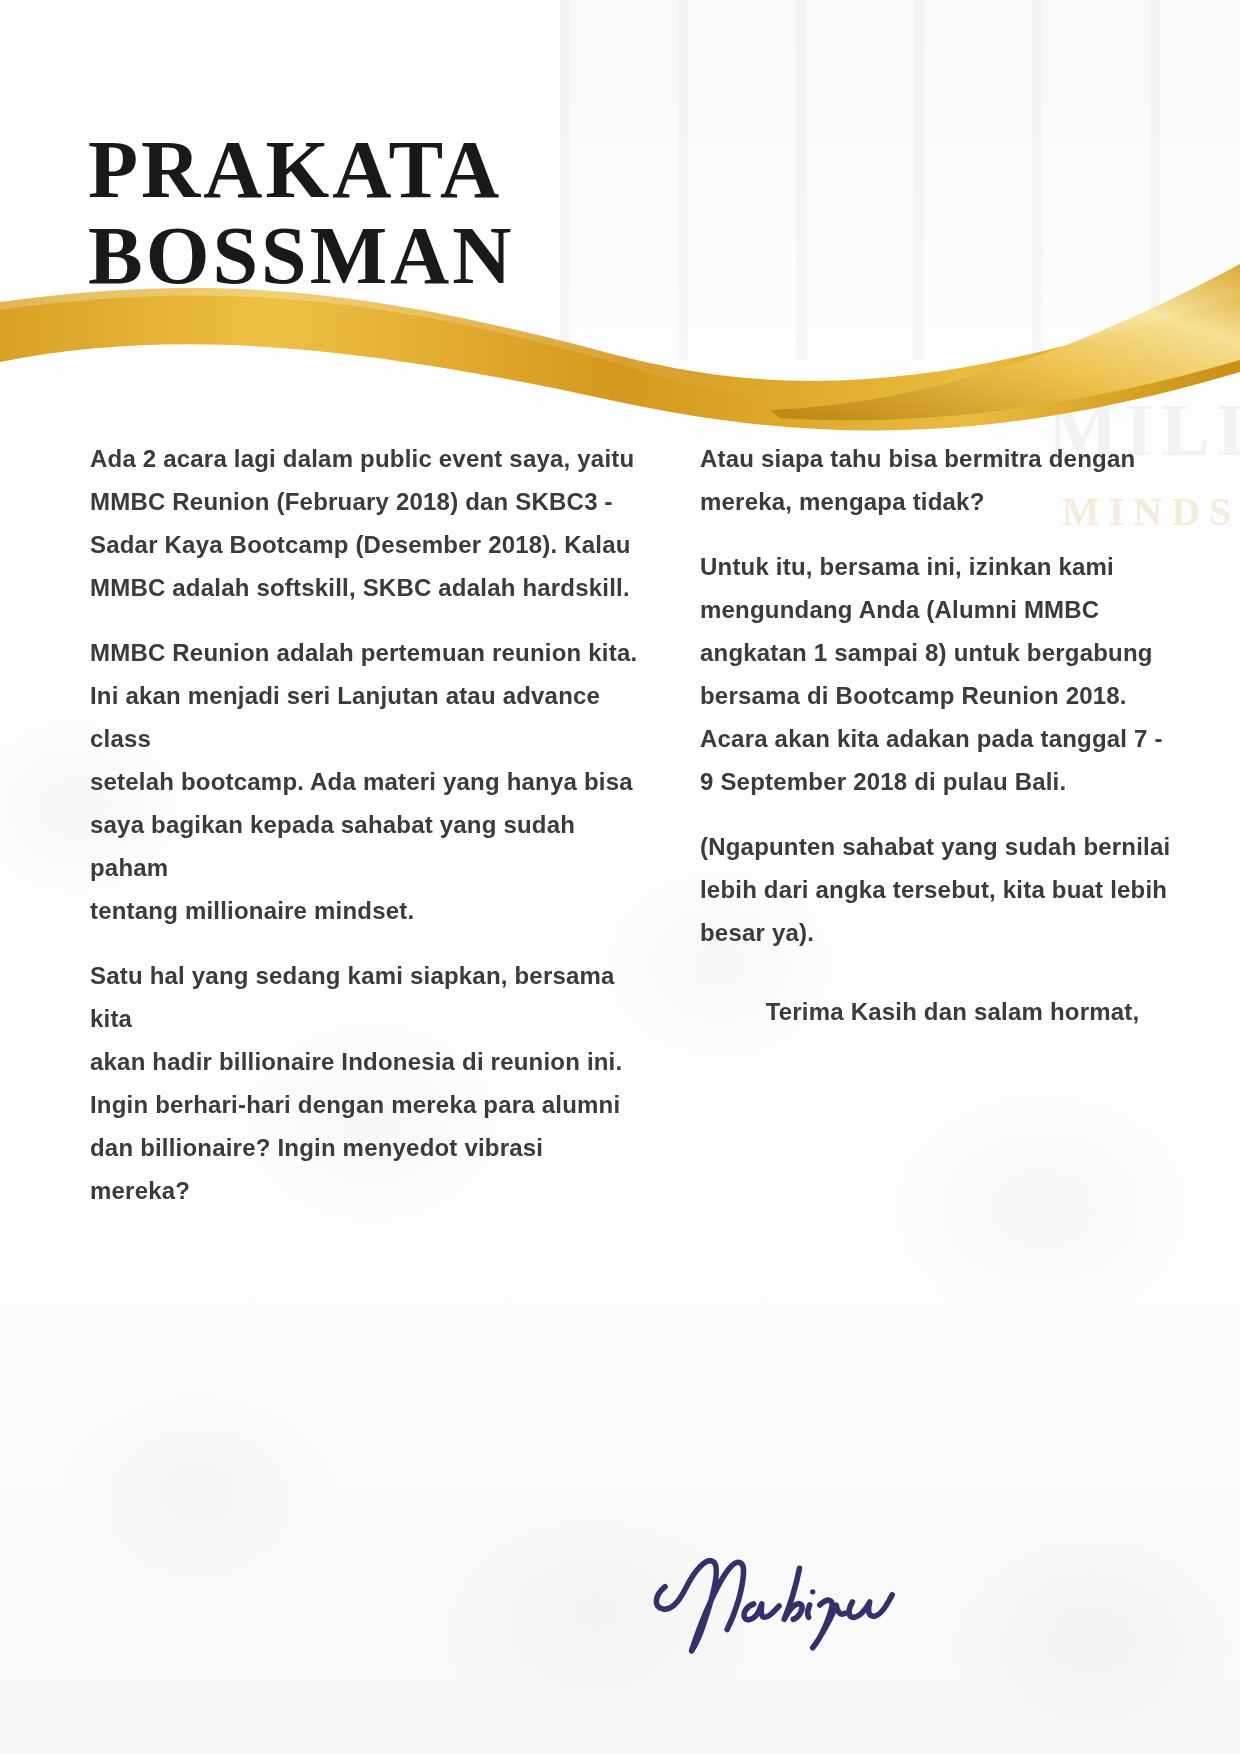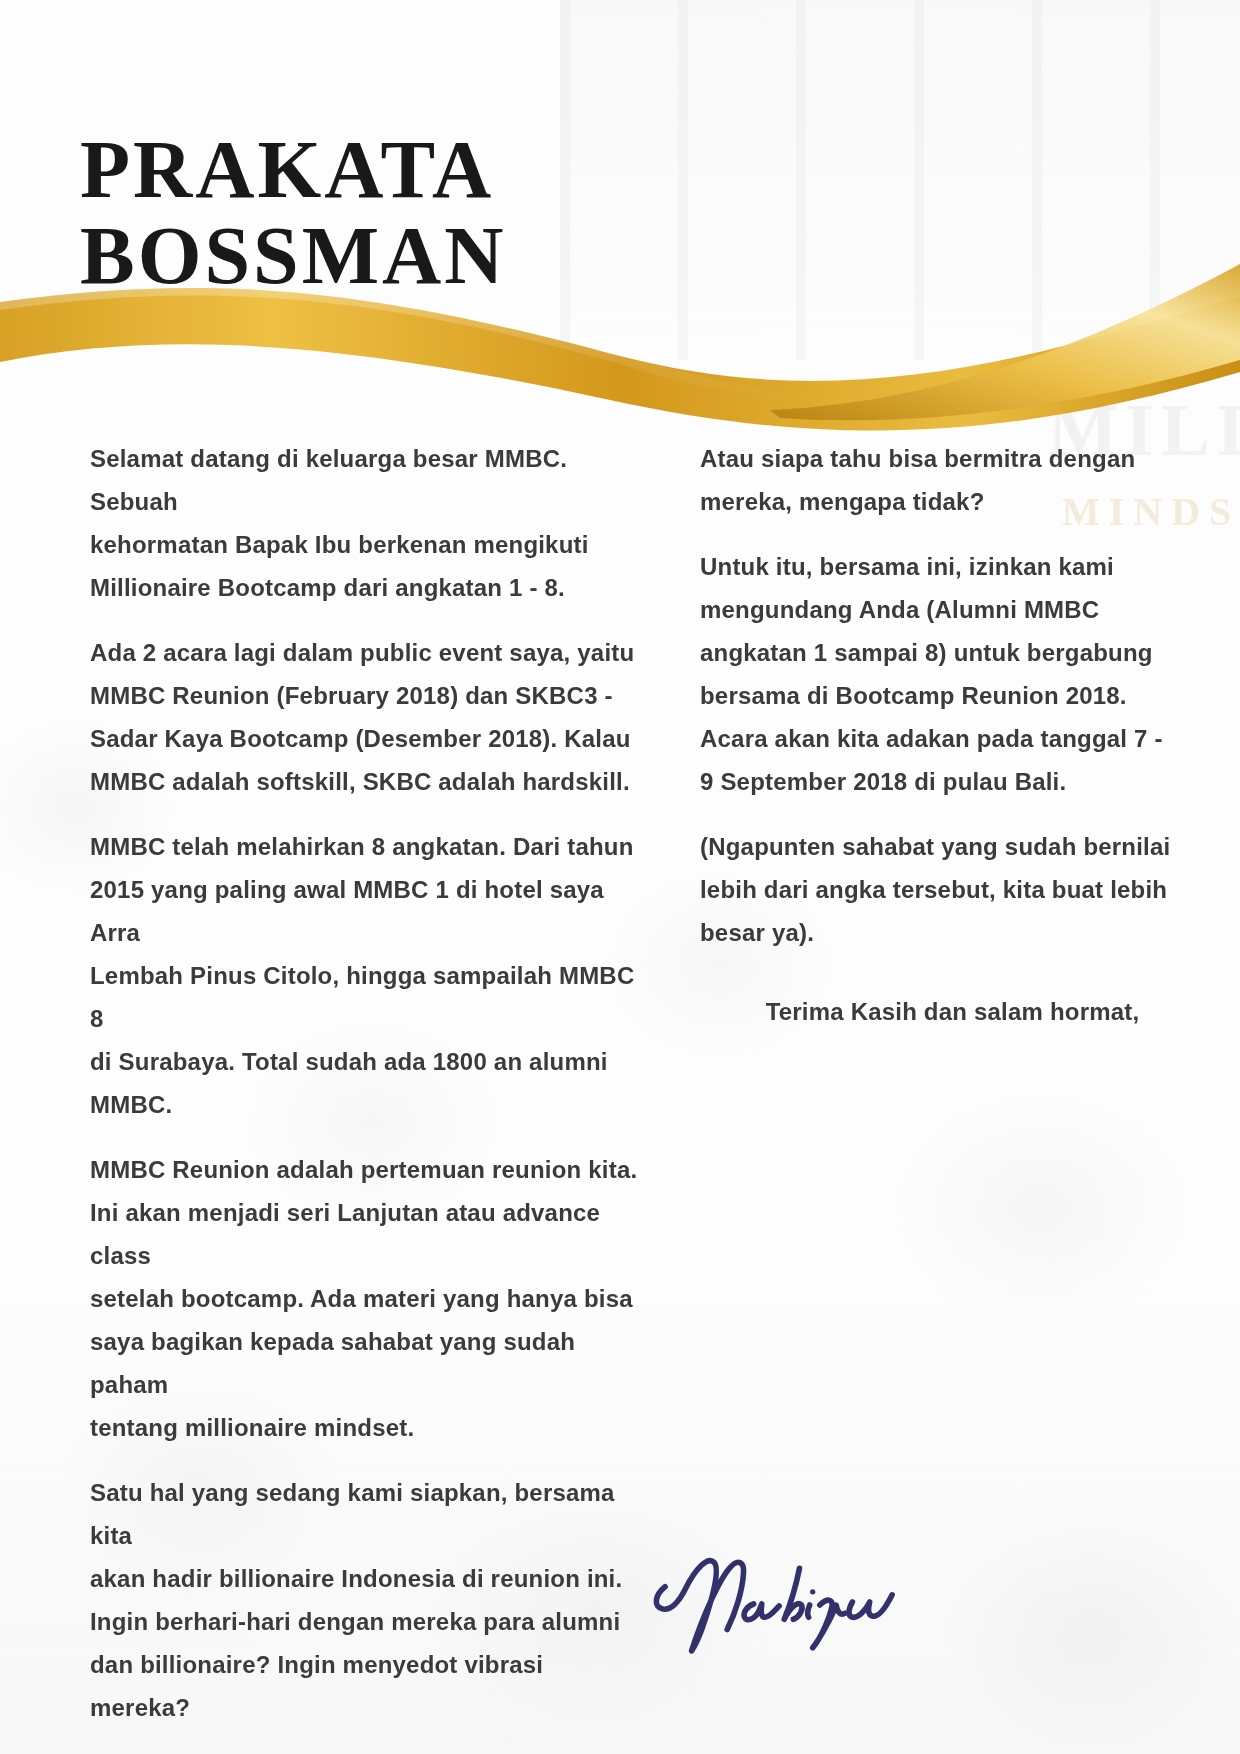--- a/index.html
+++ b/index.html
@@ -33,21 +33,21 @@
     font-family:"Liberation Serif", serif;font-size:74px;font-weight:bold;
     letter-spacing:7px;color:rgba(60,60,75,.06);white-space:nowrap;
   }
   .watermark-2{
     position:absolute;left:1062px;top:488px;width:400px;
     font-family:"Liberation Serif", serif;font-size:40px;font-weight:bold;
     letter-spacing:9px;color:rgba(196,152,48,.17);white-space:nowrap;
   }
   
   .page-title{
-    position:absolute;left:80px;top:72px;
+    position:absolute;left:88px;top:72px;
     font-family:"Liberation Serif", serif;
     font-size:82px;line-height:86px;font-weight:bold;
     letter-spacing:3px;color:#191919;white-space:pre-line;
   }
   
   .wave{position:absolute;top:252px;left:0;width:1240px;height:200px;display:block;}
   
   .col{
     position:absolute;top:437px;
     font-size:24px;font-weight:bold;color:#3b3b3b;
@@ -92,32 +92,24 @@
       <stop offset="0" stop-color="#ffffff" stop-opacity="0.55"></stop>
       <stop offset="1" stop-color="#ffffff" stop-opacity="0"></stop>
     </linearGradient>
   </defs>
   <path d="M0,50 C210,22 360,34 620,104 C830,158 1000,118 1240,44 L1240,120 C1010,188 830,196 610,148 C370,96 180,74 0,110 Z" fill="url(#gA)"></path>
   <path d="M770,158 C960,150 1120,76 1240,12 L1240,108 C1090,152 930,176 780,166 Z" fill="url(#gB)" opacity="0.95"></path>
   <path d="M0,50 C210,22 360,34 620,104 C700,124 760,140 820,148 C740,146 680,132 620,112 C370,40 200,30 0,58 Z" fill="url(#gC)" opacity="0.5"></path>
 </svg>
 
 <div class="col col-left">
-  <p>Selamat datang di keluarga besar MMBC. Sebuah
-kehormatan Bapak Ibu berkenan mengikuti
-Millionaire Bootcamp dari angkatan 1 - 8.</p>
   <p>Ada 2 acara lagi dalam public event saya, yaitu
 MMBC Reunion (February 2018) dan SKBC3 -
 Sadar Kaya Bootcamp (Desember 2018). Kalau
 MMBC adalah softskill, SKBC adalah hardskill.</p>
-  <p>MMBC telah melahirkan 8 angkatan. Dari tahun
-2015 yang paling awal MMBC 1 di hotel saya Arra
-Lembah Pinus Citolo, hingga sampailah MMBC 8
-di Surabaya. Total sudah ada 1800 an alumni
-MMBC.</p>
   <p>MMBC Reunion adalah pertemuan reunion kita.
 Ini akan menjadi seri Lanjutan atau advance class
 setelah bootcamp. Ada materi yang hanya bisa
 saya bagikan kepada sahabat yang sudah paham
 tentang millionaire mindset.</p>
   <p>Satu hal yang sedang kami siapkan, bersama kita
 akan hadir billionaire Indonesia di reunion ini.
 Ingin berhari-hari dengan mereka para alumni
 dan billionaire? Ingin menyedot vibrasi mereka?</p>
 </div>

